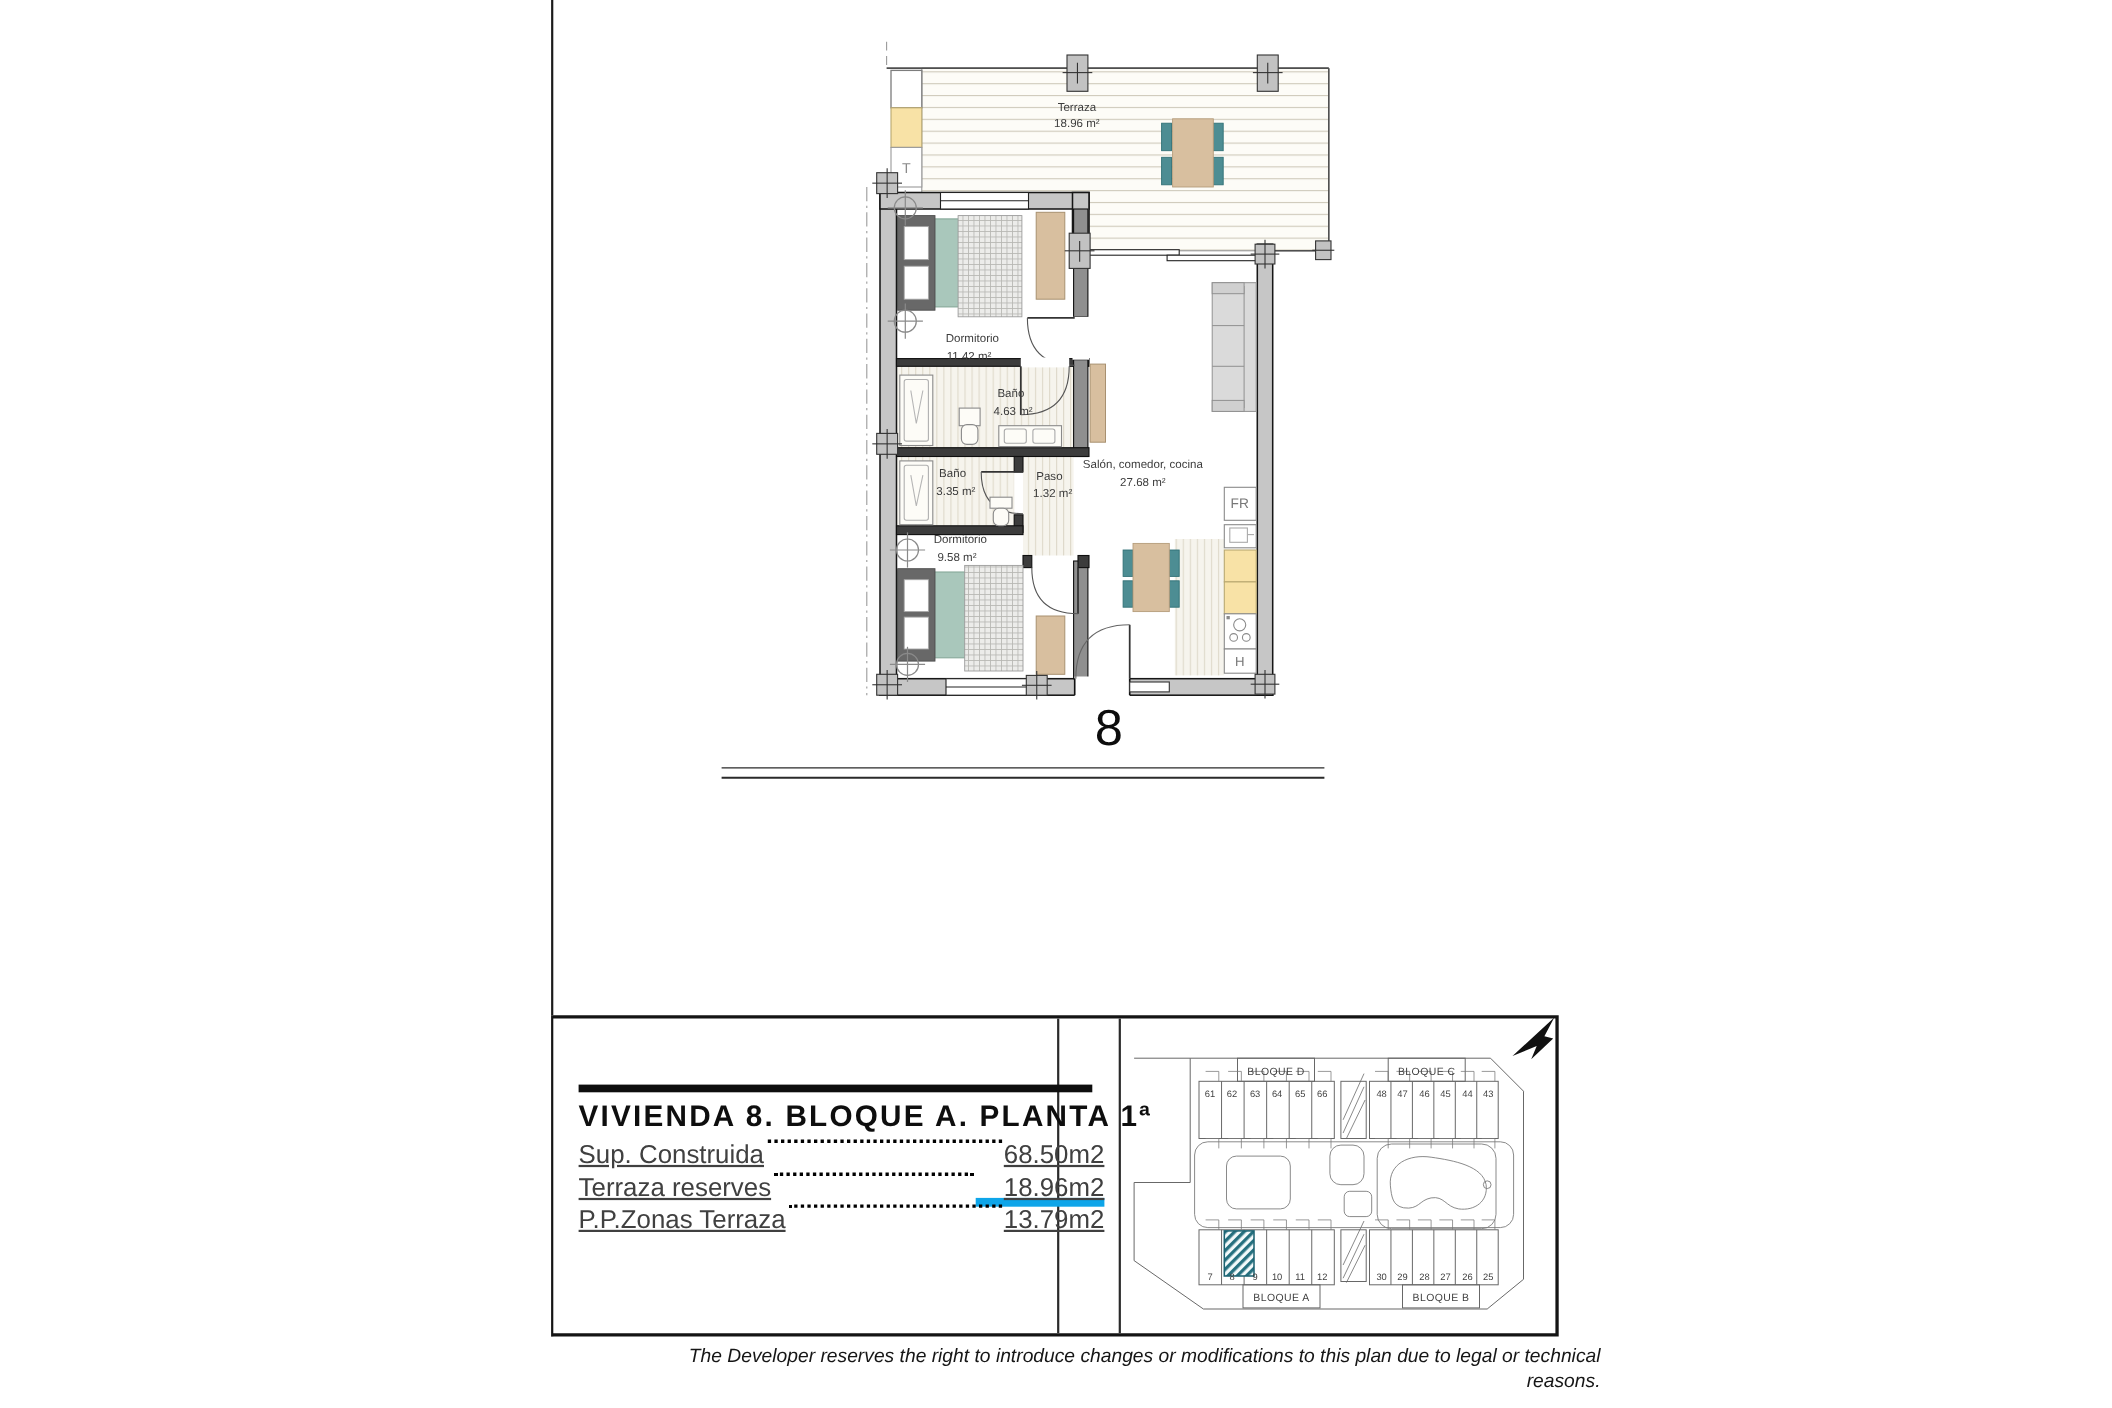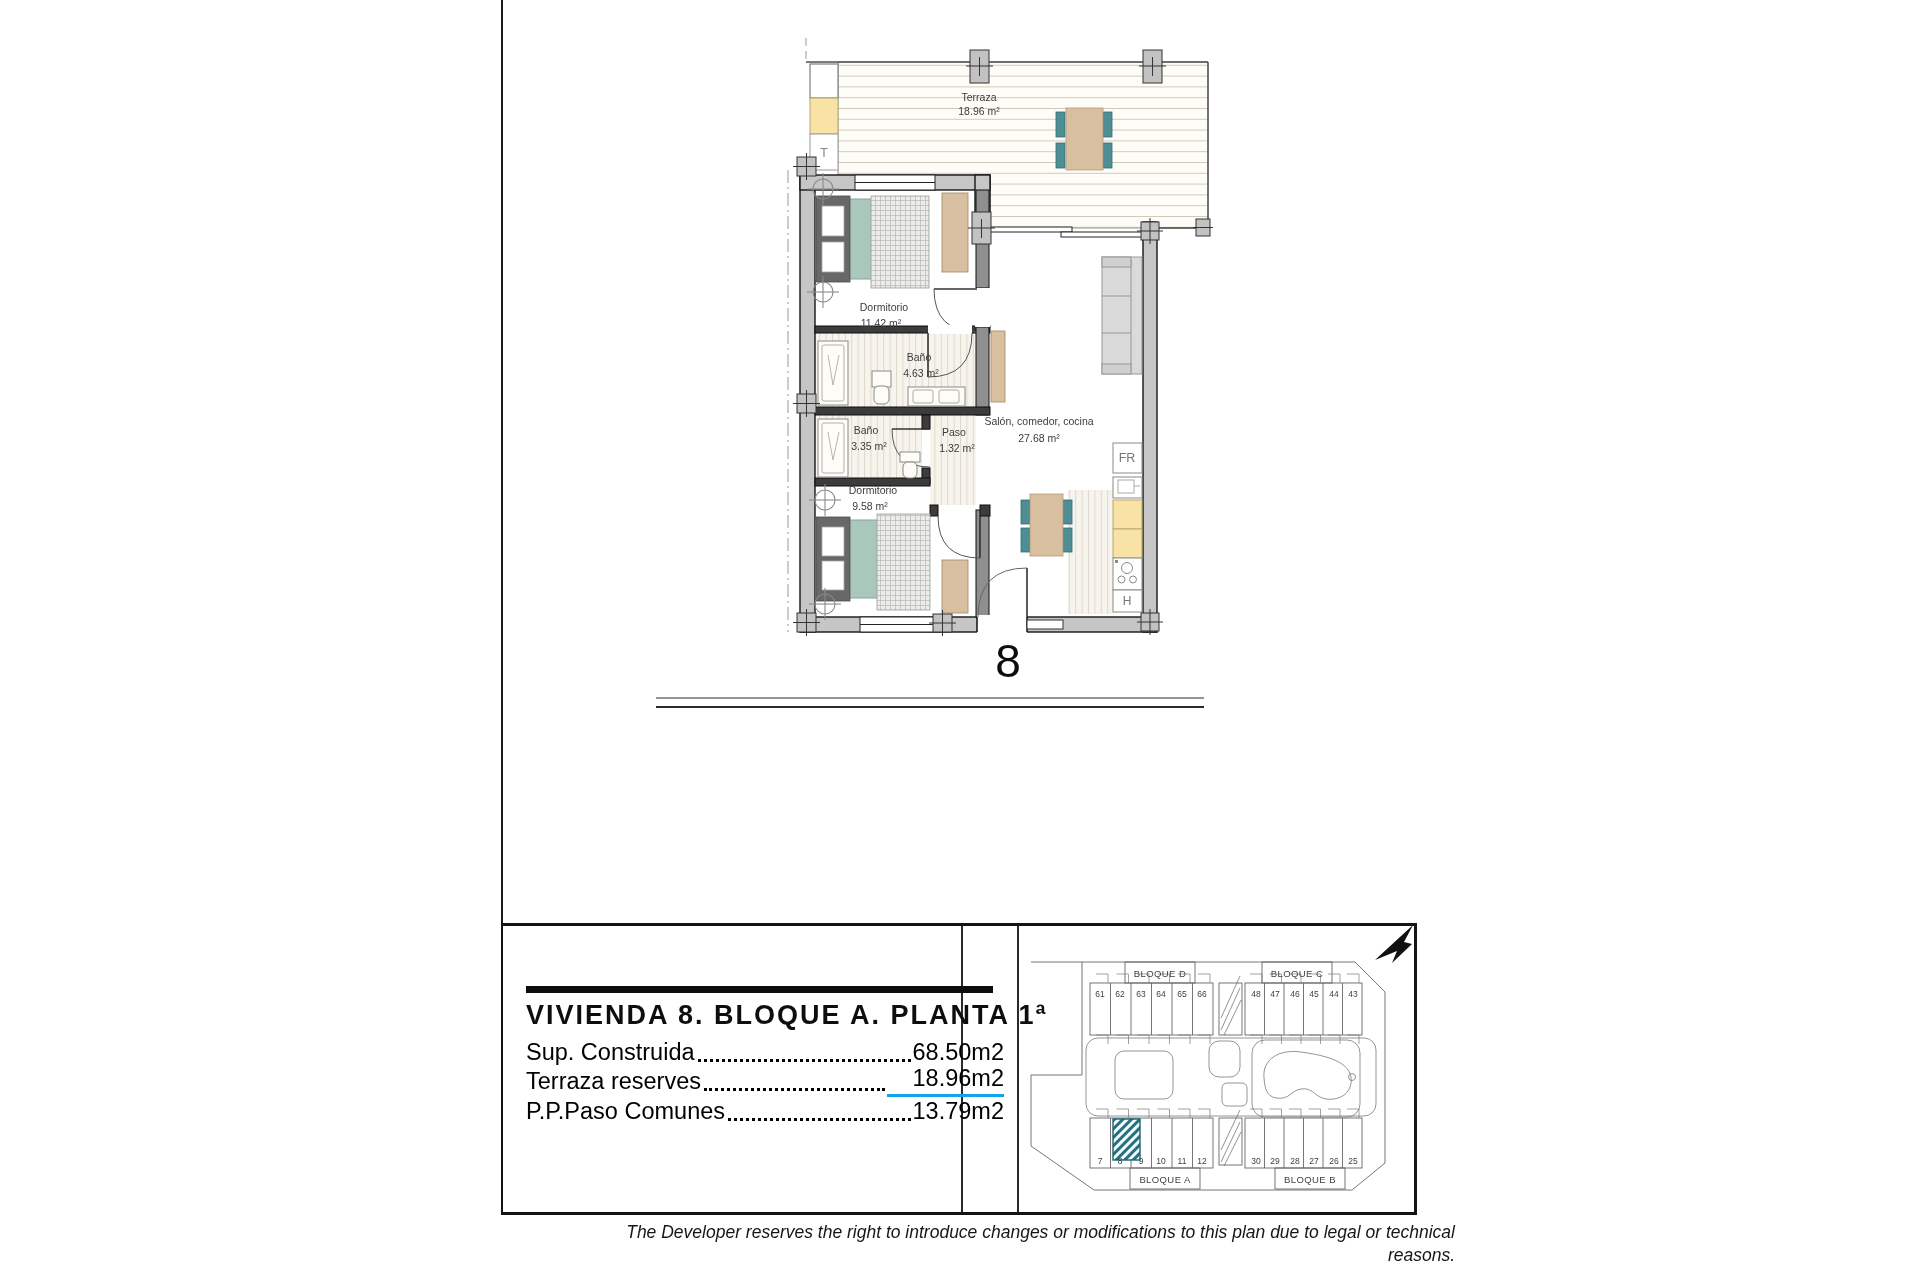--- a/index.html
+++ b/index.html
@@ -8,25 +8,25 @@
   svg{font-family:"Liberation Sans",sans-serif;}
   .left-rule{position:absolute;left:501px;top:0;width:2px;height:1215px;background:#1b1b1b;}
   .bottom-box{position:absolute;left:501px;top:923px;width:916px;height:292px;
               border:3px solid #141414;border-left-width:2px;box-sizing:border-box;background:#fff;}
   .divider-a{position:absolute;left:961px;top:926px;width:2px;height:286px;background:#2a2a2a;}
   .divider-b{position:absolute;left:1017px;top:926px;width:2px;height:286px;background:#2a2a2a;}
   .info{position:absolute;left:526px;top:986px;width:478px;}
   .info-bar{width:467px;height:7px;background:#0e0e0e;}
   .info-title{margin-top:7px;font-size:27px;font-weight:bold;letter-spacing:2px;white-space:nowrap;color:#0e0e0e;}
   .info-rows{margin-top:5px;}
-  .info-row{display:flex;align-items:flex-end;height:29.5px;font-size:23.5px;color:#000000;}
+  .info-row{display:flex;height:29.5px;font-size:23.5px;color:#404040;text-decoration:underline;}
   .info-label{white-space:nowrap;}
   .leader{flex:1 1 auto;border-bottom:3.2px dotted #000;margin:0 2px 4px 3px;height:0;}
   .info-value{white-space:nowrap;}
-  .info-row.sum .info-value{border-bottom:3px solid #0ea5e9;padding-left:26px;padding-bottom:2px;margin-bottom:-2px;}
+  .info-row.sum .info-value{border-bottom:8px solid #0ea5e9;padding-left:26px;padding-bottom:2px;margin-bottom:-2px;}
   .fp-svg{position:absolute;left:600px;top:30px;}
   .site-svg{position:absolute;left:1019px;top:924px;}
   .disclaimer{position:absolute;right:465px;top:1221px;width:860px;text-align:right;
               font-style:italic;font-size:17.5px;line-height:1.33;color:#161616;}
 </style>
 </head>
 <body>
 
 <div class="left-rule"></div>
 
@@ -302,21 +302,21 @@
       <span class="info-label">Sup. Construida</span>
       <span class="leader"></span>
       <span class="info-value">68.50m2</span>
     </div>
     <div class="info-row sum">
       <span class="info-label">Terraza reserves</span>
       <span class="leader"></span>
       <span class="info-value">18.96m2</span>
     </div>
     <div class="info-row">
-      <span class="info-label">P.P.Paso Comunes</span>
+      <span class="info-label">P.P.Zonas Terraza</span>
       <span class="leader"></span>
       <span class="info-value">13.79m2</span>
     </div>
   </div>
 </div>
 
 <svg class="site-svg" width="396" height="290" viewBox="1019 924 396 290">
   <defs>
     <pattern id="hatch8" width="6" height="6" patternUnits="userSpaceOnUse" patternTransform="rotate(45)">
       <rect width="6" height="6" fill="#f3fafb"></rect>

